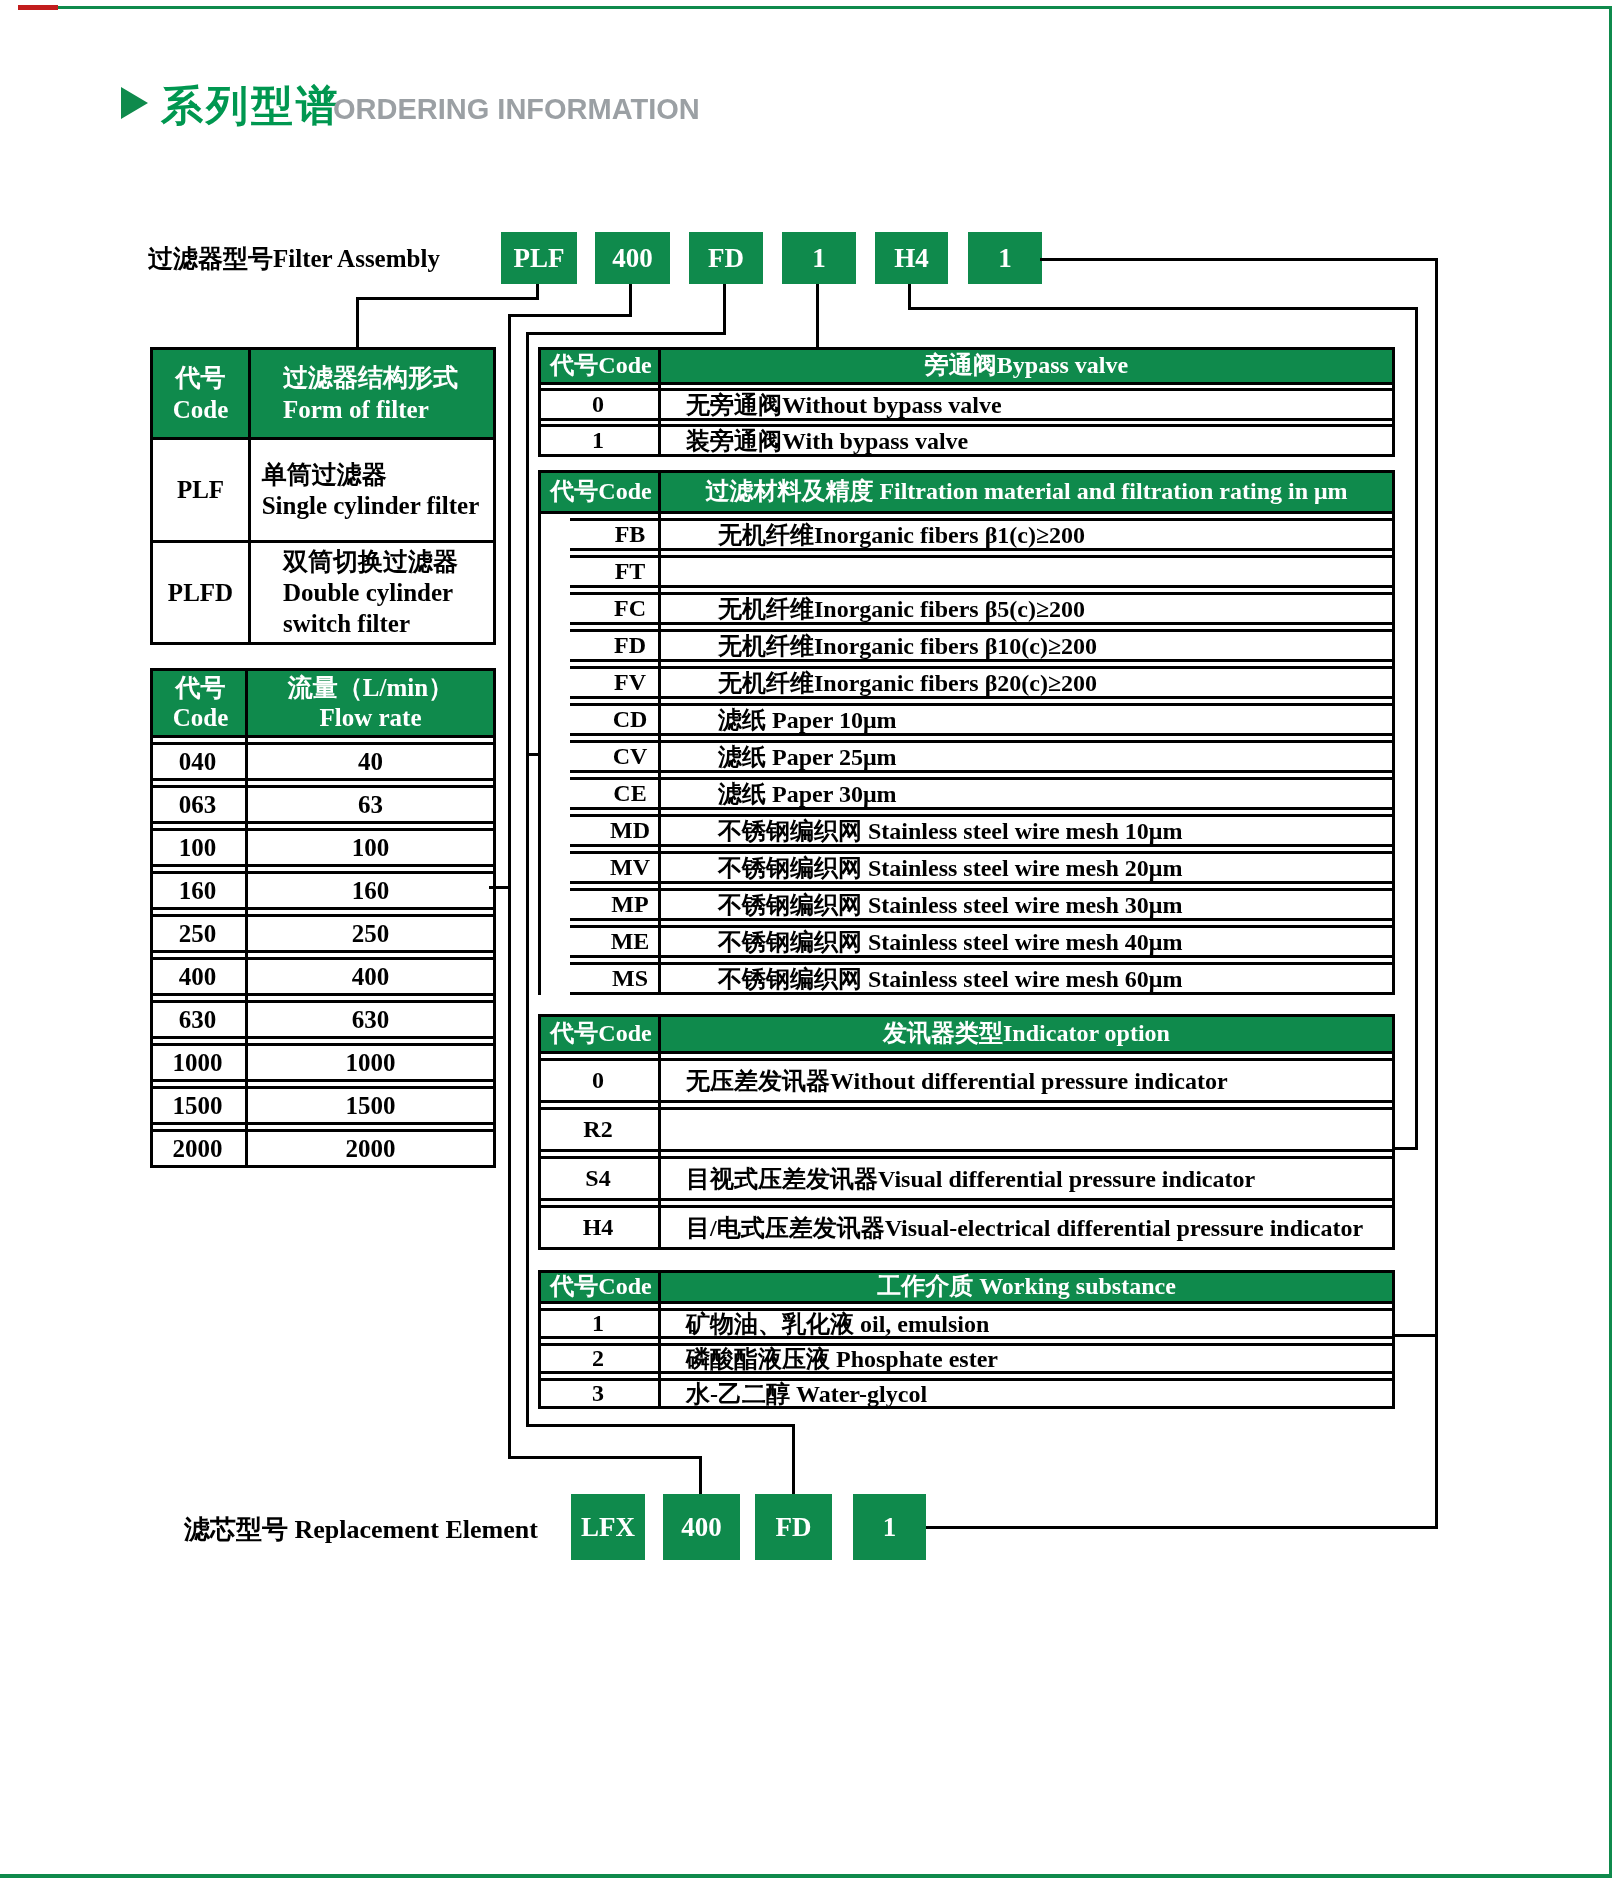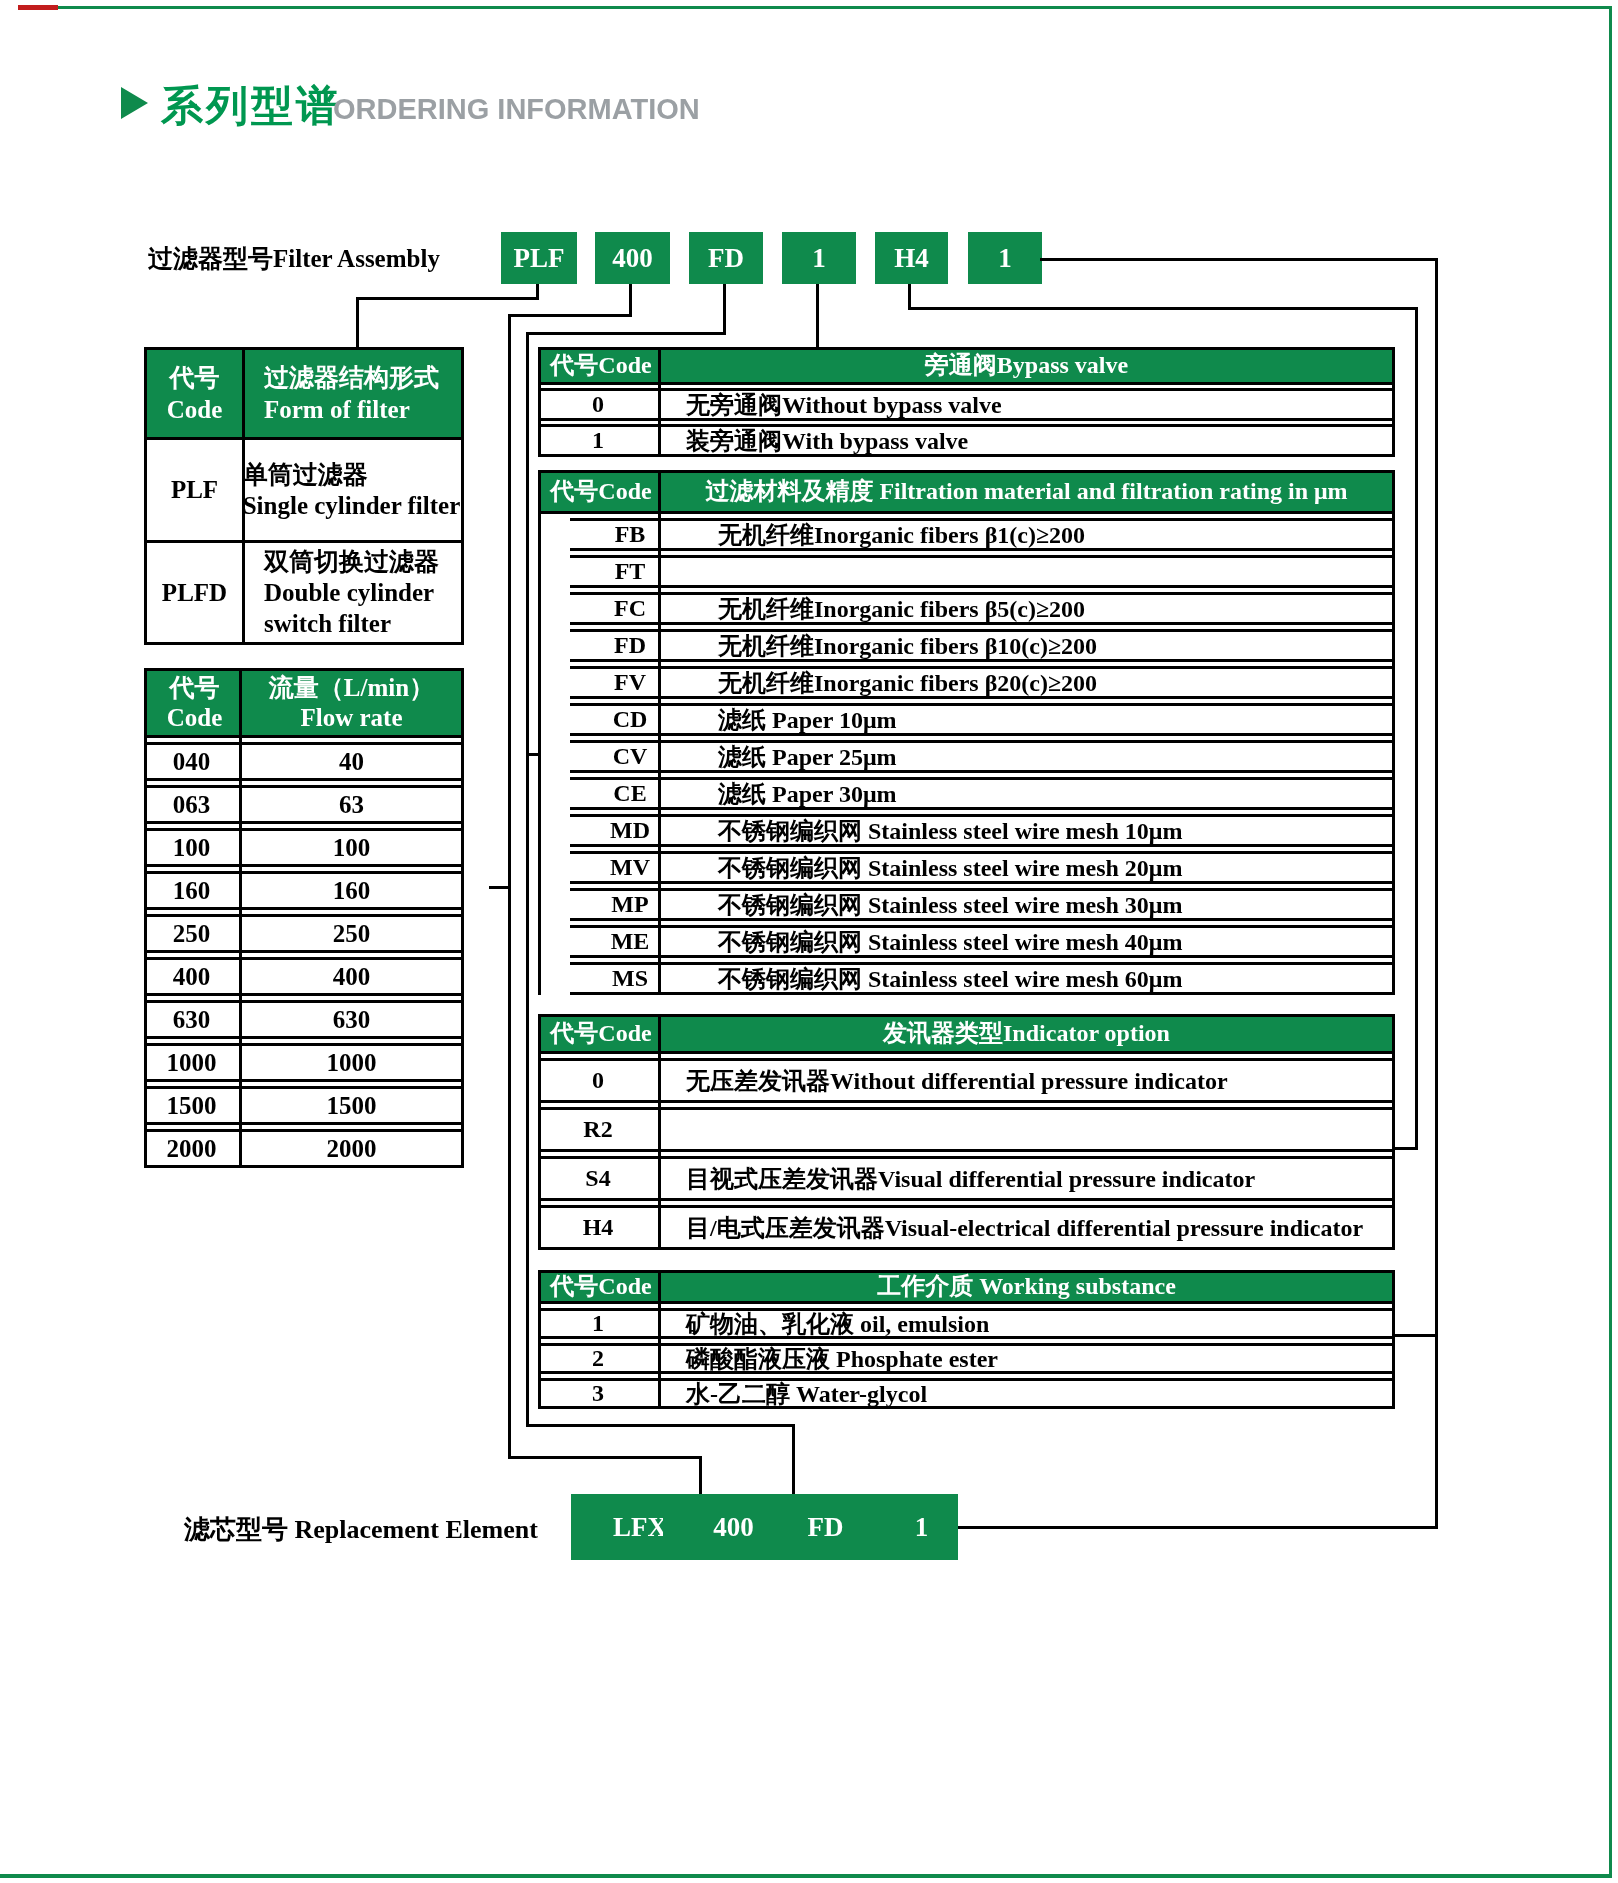--- a/index.html
+++ b/index.html
@@ -29,41 +29,41 @@
            justify-content:center;font-size:27px;font-weight:bold;}
   #asm-boxes .codebox{top:0;height:52px;}
   #asm-boxes{position:absolute;left:0;top:232px;width:1618px;height:52px;}
   #asm-boxes .codebox:nth-child(1){left:501px;width:76px;}
   #asm-boxes .codebox:nth-child(2){left:595px;width:75px;}
   #asm-boxes .codebox:nth-child(3){left:689px;width:74px;}
   #asm-boxes .codebox:nth-child(4){left:782px;width:74px;}
   #asm-boxes .codebox:nth-child(5){left:875px;width:73px;}
   #asm-boxes .codebox:nth-child(6){left:968px;width:74px;}
   #ele-boxes{position:absolute;left:0;top:1494px;width:1618px;height:66px;}
-  #ele-boxes .codebox{top:0;height:66px;padding-left:32px;}
+  #ele-boxes .codebox{top:0;height:66px;}
   #ele-boxes .codebox:nth-child(1){left:571px;width:74px;}
   #ele-boxes .codebox:nth-child(2){left:663px;width:77px;}
   #ele-boxes .codebox:nth-child(3){left:755px;width:77px;}
   #ele-boxes .codebox:nth-child(4){left:853px;width:73px;}
 
   .rowlabel{position:absolute;font-size:26px;font-weight:bold;}
 
   
   .vstrip{position:absolute;width:3px;background:var(--ink);top:0;bottom:0;}
   .thead{box-sizing:border-box;border:3px solid var(--ink);background:var(--green);color:#fff;
          display:flex;align-items:center;font-weight:bold;}
   .thead .hcode{display:flex;align-items:center;justify-content:center;text-align:center;line-height:1.22;}
   .thead .htitle{flex:1;display:flex;align-items:center;justify-content:center;text-align:center;line-height:1.22;}
   .brow{box-sizing:border-box;border-top:3px solid var(--ink);border-bottom:3px solid var(--ink);
         display:flex;align-items:center;font-weight:bold;}
   .ccell{display:flex;align-items:center;justify-content:center;}
   .dcell{flex:1;display:flex;align-items:center;}
 
   
-  .ltable{position:absolute;left:144px;width:320px;}
+  .ltable{position:absolute;left:150px;width:346px;}
   .ltable .hcode,.ltable .ccell{width:95px;}
   .ltable .vstrip.div{left:95px;}
   #tbl-form{top:347px;height:298px;box-sizing:border-box;border:3px solid var(--ink);font-weight:bold;}
   #tbl-form .fhead{height:90px;background:var(--green);color:#fff;border-bottom:3px solid var(--ink);
                    display:flex;box-sizing:border-box;font-size:25px;}
   #tbl-form .frow{display:flex;box-sizing:border-box;font-size:25px;}
   #tbl-form .frow1{height:103px;border-bottom:3px solid var(--ink);}
   #tbl-form .frow2{height:99px;}
   #tbl-form .fc{width:95px;display:flex;align-items:center;justify-content:center;text-align:center;line-height:1.25;}
   #tbl-form .fd{flex:1;display:flex;align-items:center;justify-content:center;text-align:left;line-height:1.25;}

